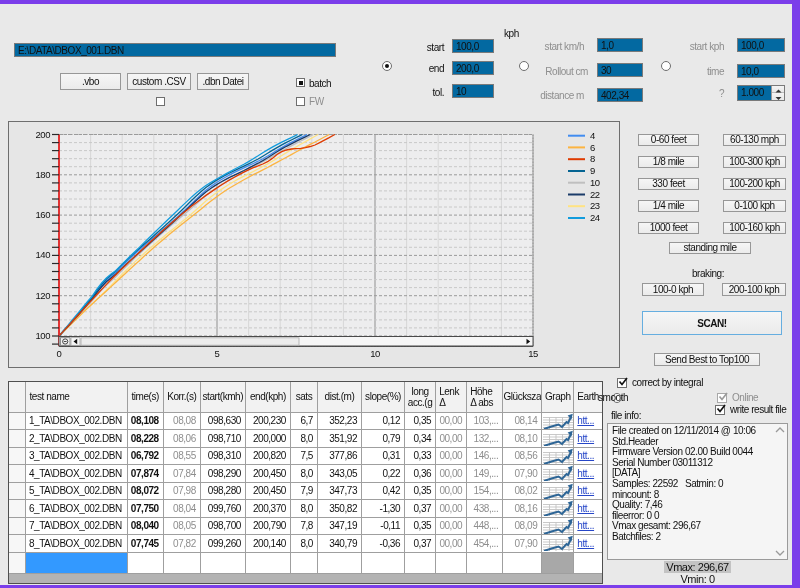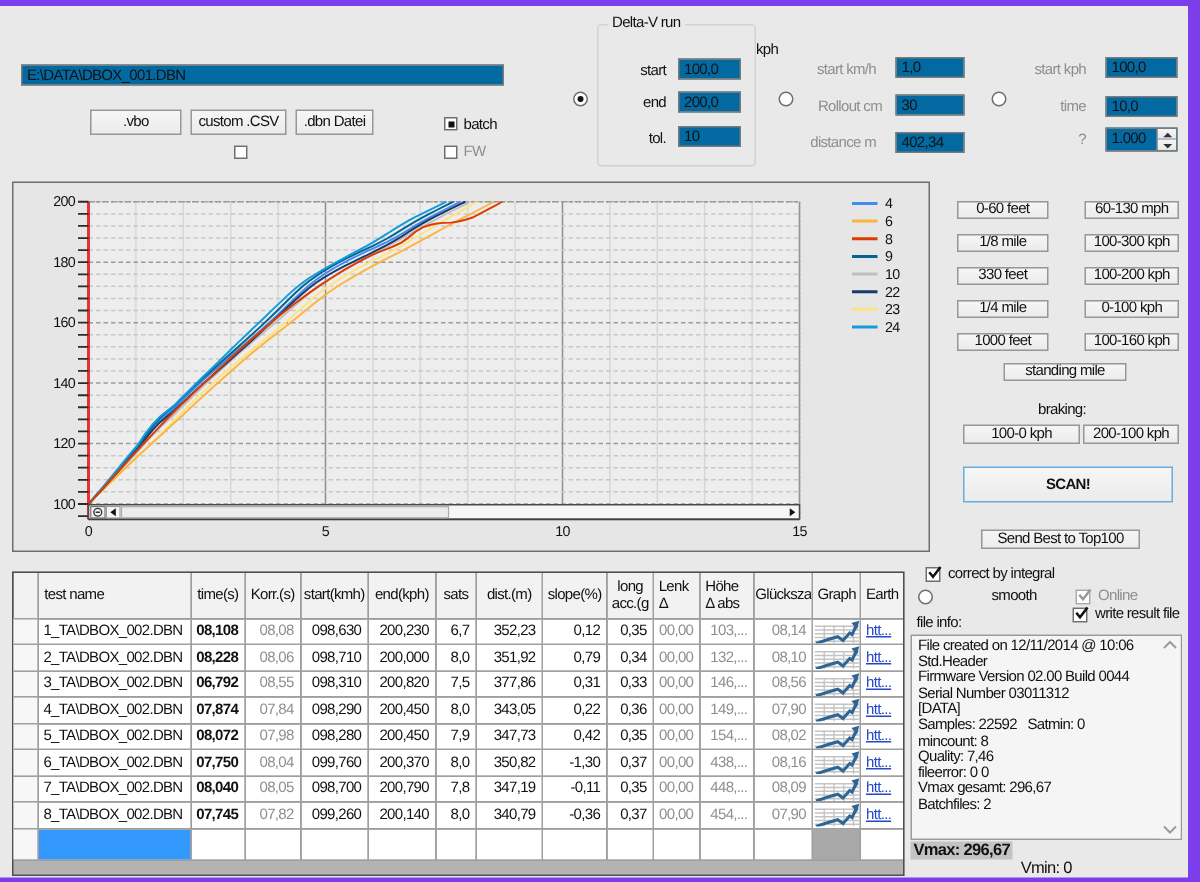--- a/index.html
+++ b/index.html
@@ -28,23 +28,20 @@
       <div style="position:absolute;left:1.5px;top:1.5px;width:4px;height:4px;background:#111;"></div>
     </div>
 <div class="lbl" style="left:309px;top:78px;">batch</div>
 <div class="cb" style="left:296px;top:97px;width:9px;height:9px;"></div>
 <div class="lbl gray" style="left:309px;top:96px;">FW</div>
 <div class="rad" style="left:382px;top:61px;">
       <div class="dot"></div>
     </div>
 <div class="rad" style="left:519px;top:61px;"></div>
 <div class="rad" style="left:661px;top:61px;"></div>
-<div class="grp" style="left:398px;top:16px;width:106px;height:95px;">
-      <span class="ttl">Delta-V run</span>
-    </div>
 <div class="lbl" style="left:464px;top:28px;padding-left:40px;">kph</div>
 <div class="lbl" style="left:400px;top:42px;width:44px;text-align:right;">start</div>
 <div class="tb" style="left:452px;top:39px;width:42px;height:14px;">100,0</div>
 <div class="lbl" style="left:400px;top:63px;width:44px;text-align:right;">end</div>
 <div class="tb" style="left:452px;top:61px;width:42px;height:14px;">200,0</div>
 <div class="lbl" style="left:400px;top:87px;width:44px;text-align:right;">tol.</div>
 <div class="tb" style="left:452px;top:84px;width:42px;height:14px;">10</div>
 <div class="lbl gray" style="left:538px;top:41px;width:46px;text-align:right;">start km/h</div>
 <div class="tb" style="left:597px;top:38px;width:46px;height:14px;">1,0</div>
 <div class="lbl gray" style="left:538px;top:66px;width:50px;text-align:right;">Rollout cm</div>
@@ -189,21 +186,21 @@
 <div class="btn sm" style="left:723px;top:134px;width:63px;height:12px;">60-130 mph</div>
 <div class="btn sm" style="left:638px;top:156px;width:61px;height:12px;">1/8 mile</div>
 <div class="btn sm" style="left:723px;top:156px;width:63px;height:12px;">100-300 kph</div>
 <div class="btn sm" style="left:638px;top:178px;width:61px;height:12px;">330 feet</div>
 <div class="btn sm" style="left:723px;top:178px;width:63px;height:12px;">100-200 kph</div>
 <div class="btn sm" style="left:638px;top:200px;width:61px;height:12px;">1/4 mile</div>
 <div class="btn sm" style="left:723px;top:200px;width:63px;height:12px;">0-100 kph</div>
 <div class="btn sm" style="left:638px;top:222px;width:61px;height:12px;">1000 feet</div>
 <div class="btn sm" style="left:723px;top:222px;width:63px;height:12px;">100-160 kph</div>
 <div class="btn sm" style="left:669px;top:242px;width:82px;height:12px;">standing mile</div>
-<div class="btn sm" style="left:642px;top:283px;width:78px;height:13px;">100-0 kph</div>
+<div class="btn sm" style="left:642px;top:283px;width:62px;height:13px;">100-0 kph</div>
 <div class="btn sm" style="left:722px;top:283px;width:64px;height:13px;">200-100 kph</div>
 <div class="btn sm" style="left:654px;top:353px;width:106px;height:13px;">Send Best to Top100</div>
 <div class="lbl" style="left:638px;top:268px;width:140px;text-align:center;">braking:</div>
 <div class="btn" style="left:642px;top:311px;width:140px;height:24px;border:1px solid #66aee0;font-weight:bold;">SCAN!</div>
 <div class="abs" style="left:8px;top:381px;width:595px;height:203px;border:1px solid #4f4f4f;background:#b3b3b3;">
 <table style="border-collapse:collapse;table-layout:fixed;width:593px;font-size:10px;">
 <colgroup>
           <col style="width:16px;">
           <col style="width:102px;">
           <col style="width:36px;">
@@ -529,21 +526,21 @@
 td.dc{background:#fff;border:1px solid #9f9f9f;text-align:right;padding-right:4px;overflow:hidden;white-space:nowrap;}
 td.dc:last-child,td.hc:last-child{border-right:none;}
 </style>
 <div class="cb" style="left:617px;top:378px;">
       <svg class="ck" width="13" height="13">
         <path d="M2.5,5.5 L5,8.5 L10,2" fill="none" stroke="#111" stroke-width="1.7"></path>
       </svg>
     </div>
 <div class="lbl" style="left:632px;top:377px;">correct by integral</div>
 <div class="rad" style="left:612px;top:393px;"></div>
-<div class="lbl" style="left:661px;top:392px;text-align:center;">smooth</div>
+<div class="lbl" style="left:598px;top:392px;text-align:center;">smooth</div>
 <div class="cb" style="left:717px;top:393px;border-color:#a8a8a8;">
       <svg class="ck" width="13" height="13">
         <path d="M2.5,5.5 L5,8.5 L10,2" fill="none" stroke="#9a9a9a" stroke-width="1.7"></path>
       </svg>
     </div>
 <div class="lbl gray" style="left:732px;top:392px;">Online</div>
 <div class="cb" style="left:715px;top:405px;">
       <svg class="ck" width="13" height="13">
         <path d="M2.5,5.5 L5,8.5 L10,2" fill="none" stroke="#111" stroke-width="1.7"></path>
       </svg>
@@ -552,17 +549,17 @@
 <div class="lbl" style="left:611px;top:410px;">file info:</div>
 <div class="abs" style="left:607px;top:423px;width:181px;height:137px;background:#f5f5f5;border:1px solid #9a9a9a;">
 <div style="position:absolute;left:4px;top:2px;line-height:10.6px;font-size:10px;white-space:nowrap;">File created on 12/11/2014 @ 10:06<br>Std.Header<br>Firmware Version 02.00 Build 0044<br>Serial Number 03011312<br>[DATA]<br>Samples: 22592&nbsp;&nbsp; Satmin: 0<br>mincount: 8<br>Quality: 7,46<br>fileerror: 0 0<br>Vmax gesamt: 296,67<br>Batchfiles: 2</div>
 <div style="position:absolute;right:0;top:0;width:14px;height:135px;background:#f5f5f5;">
 <svg width="14" height="135">
           <path d="M3,8 L7,4 L11,8" fill="none" stroke="#9a9a9a" stroke-width="1.3"></path>
           <path d="M3,127 L7,131 L11,127" fill="none" stroke="#9a9a9a" stroke-width="1.3"></path>
         </svg>
 </div>
     </div>
-<div class="abs" style="left:607px;top:561px;width:181px;font-weight:bold;"><span style="background:#c3c3c3;padding:0 2px;font-size:11px;">Vmax: 296,67</span></div>
+<div class="abs" style="left:607px;top:561px;width:181px;text-align:center;"><span style="background:#c3c3c3;padding:0 2px;font-size:11px;">Vmax: 296,67</span></div>
 <div class="abs" style="left:607px;top:573px;width:181px;text-align:center;font-size:11px;">Vmin: 0</div>
 <div class="abs" style="left:0;top:0;width:800px;height:4px;background:#7b3eea;"></div>
 <div class="abs" style="left:792px;top:0;width:8px;height:588px;background:#7b3eea;"></div>
 <div class="abs" style="left:0;top:585px;width:800px;height:3px;background:#7b3eea;"></div>
 </div>
 </body></html>

